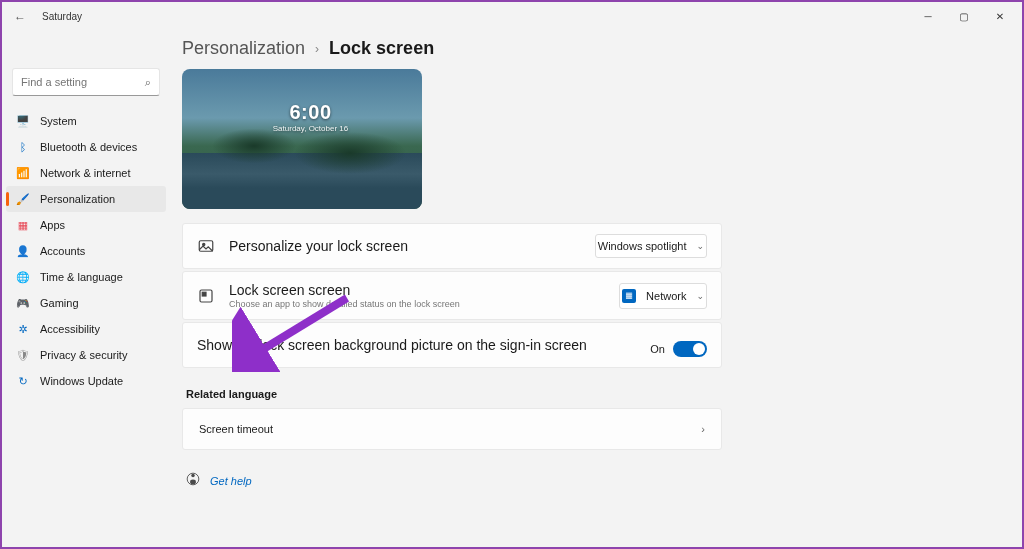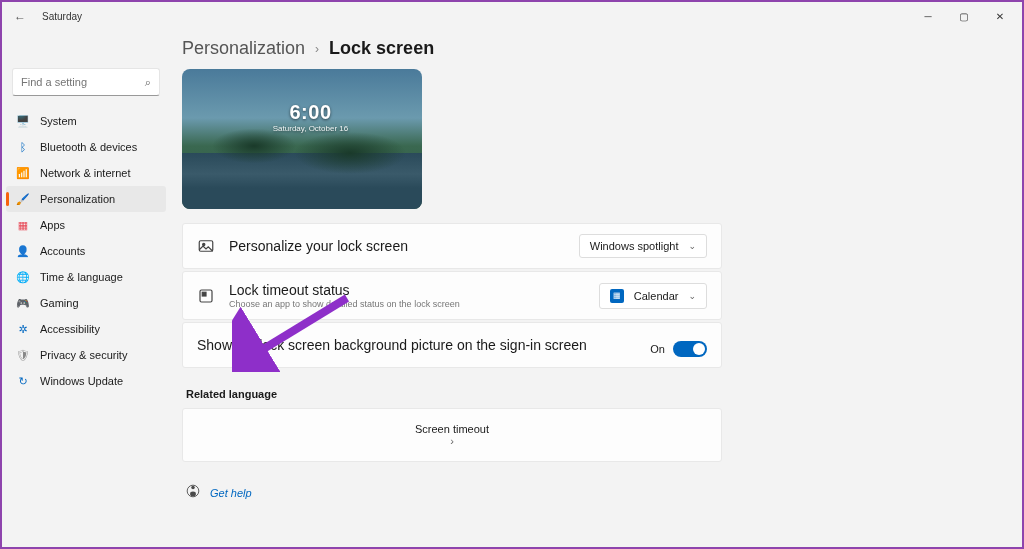--- a/index.html
+++ b/index.html
@@ -104,21 +104,21 @@
 .card-left { display: flex; align-items: center; gap: 14px; }
 .card-icon { width: 18px; height: 18px; display: flex; align-items: center; justify-content: center; font-size: 14px; flex-shrink: 0; }
 .card-text { display: flex; flex-direction: column; }
 .card-title { font-size: 14px; }
 .card-sub { font-size: 9px; color: #777; margin-top: 1px; }
 .card-right { display: flex; align-items: center; gap: 8px; font-size: 11px; margin-top: 8px; }
 .dropdown-btn {
   background: #fff;
   border: 1px solid #ddd;
   border-radius: 3px;
-  padding: 5px 10px;
+  padding: 5px 2px;
   display: flex;
   align-items: center;
   gap: 10px;
   font-size: 11px;
   cursor: pointer;
 }
 .chevron { font-size: 9px; color: #666; }
 .cal-icon { width: 14px; height: 14px; background: #0067c0; color: #fff; display: inline-flex; align-items: center; justify-content: center; font-size: 8px; border-radius: 2px; }
 .toggle {
   width: 34px; height: 16px;
@@ -140,21 +140,20 @@
   background: #fdfdfd;
   border: 1px solid #e8e8e8;
   border-radius: 3px;
   padding: 14px 16px;
   margin-bottom: 2px;
   display: flex;
   align-items: center;
   justify-content: space-between;
   font-size: 11px;
   cursor: pointer;
-  flex-direction: column;
 }
 .open-icon { font-size: 11px; color: #666; }
 .help-row { display: flex; align-items: center; gap: 10px; margin-top: 22px; padding-left: 4px; }
 .help-icon { font-size: 12px; }
 .help-link { color: #0067c0; font-size: 11px; cursor: pointer; font-style: italic; }
 .arrow-annotation {
   position: absolute;
   left: 230px;
   top: 290px;
   pointer-events: none;
@@ -264,27 +263,27 @@
 
     <div class="setting-card">
       <div class="card-left">
         <span class="card-icon">
           <svg width="18" height="18" viewBox="0 0 24 24" fill="none" stroke="#444" stroke-width="1.6">
               <rect x="4" y="4" width="16" height="16" rx="2"></rect>
               <rect x="7" y="7" width="5" height="5" fill="#444"></rect>
             </svg>
         </span>
         <div class="card-text">
-          <span class="card-title">Lock timeout status</span>
+          <span class="card-title">Lock screen screen</span>
           <span class="card-sub">Choose an app to show detailed status on the lock screen</span>
         </div>
       </div>
       <div class="dropdown-btn">
         <span class="cal-icon">▦</span>
-        <span>Calendar</span>
+        <span>Network</span>
         <span class="chevron">⌄</span>
       </div>
     </div>
 
     <div class="setting-card">
       <div class="card-left">
         <div class="card-text">
           <span class="card-title">Show the lock screen background picture on the sign-in screen</span>
         </div>
       </div>

